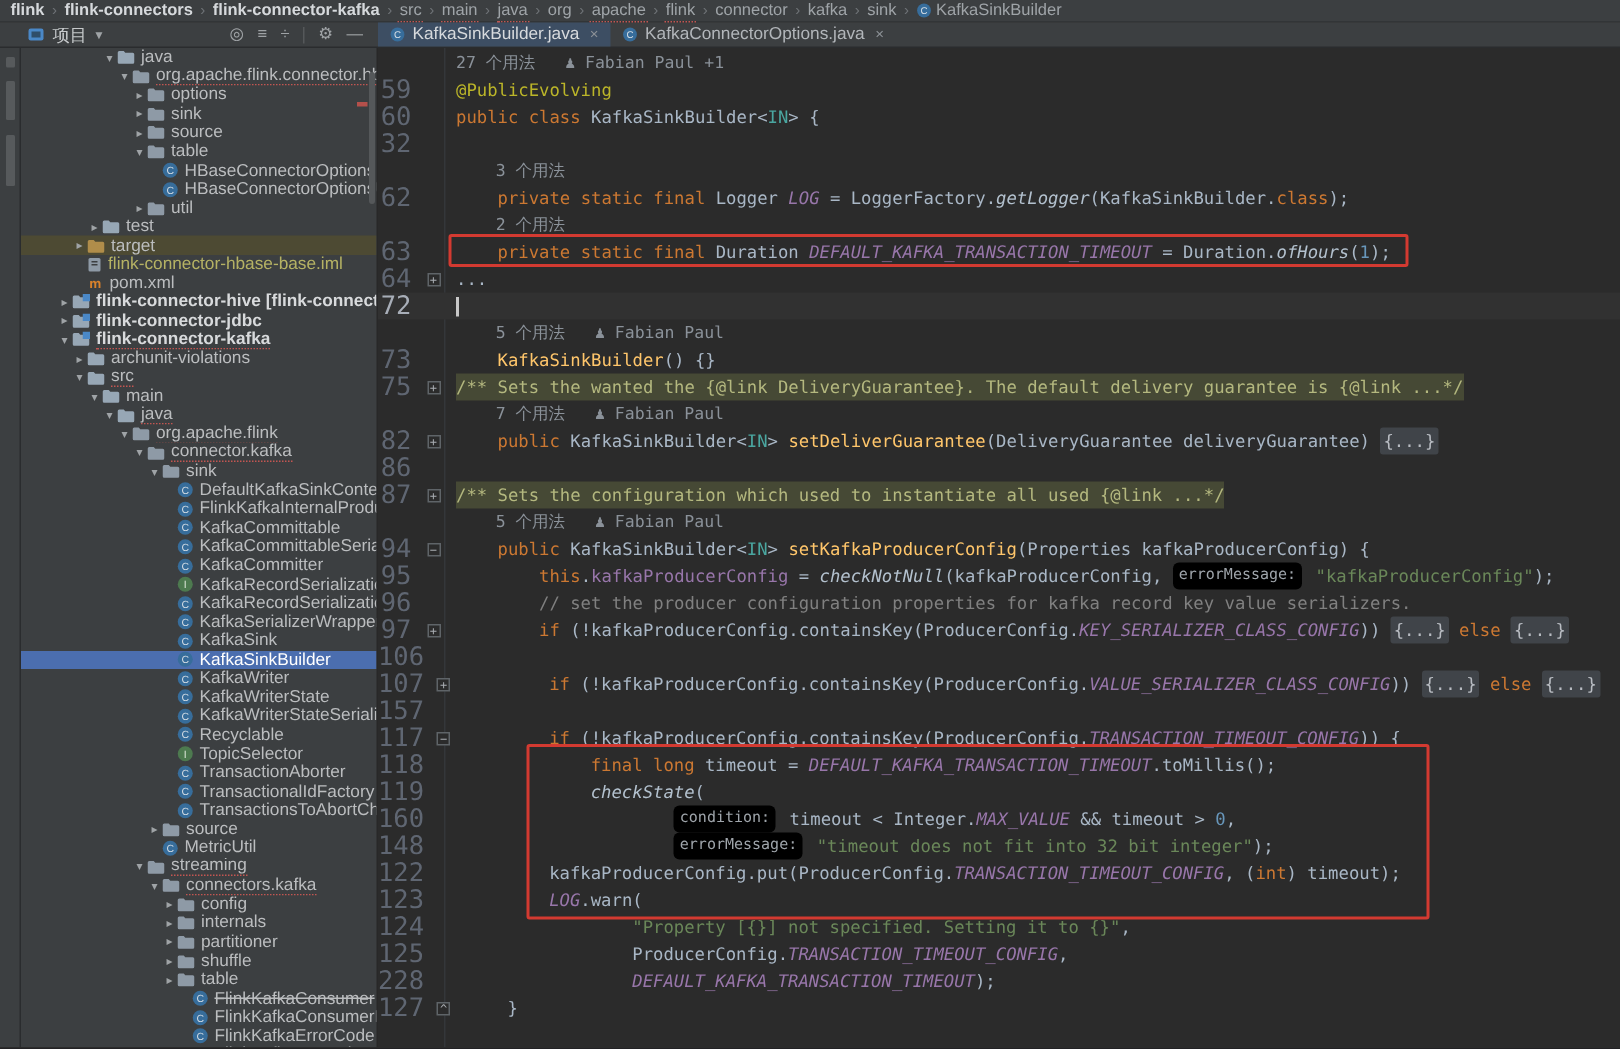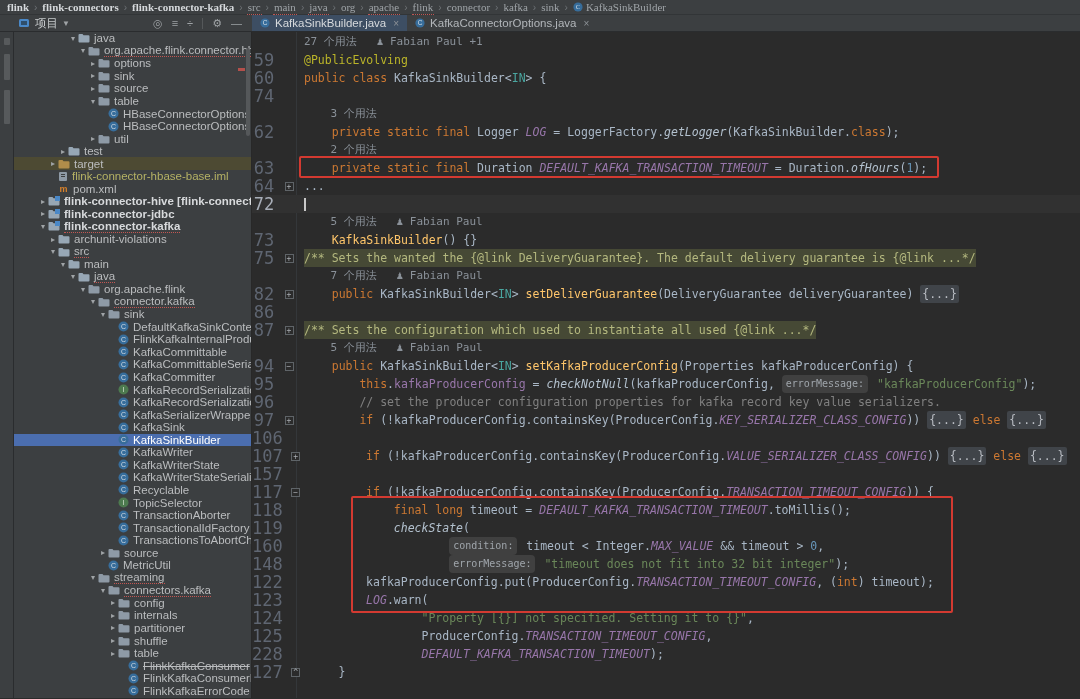--- a/index.html
+++ b/index.html
@@ -5,21 +5,21 @@
   * { margin:0; padding:0; box-sizing:border-box; }
   html,body { background:#1e1f22; }
   .app { position:relative; width:1080px; height:699px; overflow:hidden;
          background:#2b2b2b; font-family:"Liberation Sans","DejaVu Sans",sans-serif;
          color:#bbbdbf; cursor:default; }
 
   
   .crumbs { height:15px; background:#3c3f41; display:flex; align-items:center;
             padding-left:6px; font-size:11px; color:#9fa4a8; white-space:nowrap;
             border-bottom:1px solid #323537; }
-  .crumb { padding:1px 1px;font-family:Liberation Serif, serif; }
+  .crumb { padding:1px 1px; }
   .crumb.b { color:#d6d9dc; font-weight:bold; }
   .crumb.e { border-bottom:1px dotted #c35652; }
   .csep { color:#6e7276; margin:0 4px; font-size:10px; }
   .crumb-class { display:flex; align-items:center; gap:3px; }
 
   
   .hdr { height:17px; background:#3c3f41; display:flex; border-bottom:1px solid #2a2c2e; }
   .hdr-left { width:252px; display:flex; align-items:center; padding-left:18px; }
   .ph-title { font-size:11.5px; color:#c6c9cb; margin-left:5px; }
   .ph-caret { font-size:8px; color:#9fa3a6; margin-left:4px; }
@@ -68,21 +68,21 @@
   .fbox { width:9px; height:9px; border:1px solid #5f6468; color:#a9adb2; font-size:8px;
           line-height:7px; text-align:center; background:#2b2b2b; }
   .caret { display:inline-block; width:1.5px; height:13px; background:#c8c8c8;
            vertical-align:middle; }
   .c-k { color:#cc7832; } .c-t { color:#a9b7c6; } .c-g { color:#4aa6a0; }
   .c-a { color:#bbb529; } .c-s { color:#6a8759; } .c-n1 { color:#6897bb; }
   .c-c { color:#808080; } .c-cf { color:#9876aa; font-style:italic; }
   .c-f { color:#9876aa; } .c-d { color:#ffc66b; }
   .c-si { color:#b3c1ce; font-style:italic; }
   .c-h,.c-ha { color:#8a9199; font-size:11px; }
-  .c-ch { background:#404040; color:#9fa5ab; border-radius:4px; padding:0 4px;
+  .c-ch { background:#000000; color:#9fa5ab; border-radius:4px; padding:0 4px;
           font-size:10px; margin-right:2px; }
   .c-fc { background:#404449; color:#b8bcc2; border-radius:2px; padding:0 2px; }
   .c-jd { background:#464935; color:#b4b87f; }
   .redbox { position:absolute; border:2px solid #d33a31; border-radius:2px; pointer-events:none; }
   #rb1 { top:124px; left:47px; width:640px; height:22px; }
   #rb2 { top:464px; left:99px; width:602px; height:117px; }
 </style>
 </head>
 <body>
 
@@ -694,21 +694,21 @@
       <div class="pscroll"></div>
       <div class="pmark"></div>
     </div>
 
     <div class="editor">
       <div class="gutline"></div>
       <div class="code" id="code">
           <div class="crow"><span class="gnum"></span><span class="gfold"></span><span class="c-h">27 个用法   </span><span class="c-ha">♟ Fabian Paul +1</span></div>
           <div class="crow"><span class="gnum">59</span><span class="gfold"></span><span class="c-a">@PublicEvolving</span></div>
           <div class="crow"><span class="gnum">60</span><span class="gfold"></span><span class="c-k">public class </span><span class="c-t">KafkaSinkBuilder&lt;</span><span class="c-g">IN</span><span class="c-t">&gt; {</span></div>
-          <div class="crow"><span class="gnum">74</span><span class="gfold"></span></div>
+          <div class="crow"><span class="gnum">32</span><span class="gfold"></span></div>
           <div class="crow"><span class="gnum"></span><span class="gfold"></span><span class="c-h">    3 个用法</span></div>
           <div class="crow"><span class="gnum">62</span><span class="gfold"></span><span class="c-t">    </span><span class="c-k">private static final </span><span class="c-t">Logger </span><span class="c-cf">LOG</span><span class="c-t"> = LoggerFactory.</span><span class="c-si">getLogger</span><span class="c-t">(KafkaSinkBuilder.</span><span class="c-k">class</span><span class="c-t">);</span></div>
           <div class="crow"><span class="gnum"></span><span class="gfold"></span><span class="c-h">    2 个用法</span></div>
           <div class="crow"><span class="gnum">63</span><span class="gfold"></span><span class="c-t">    </span><span class="c-k">private static final </span><span class="c-t">Duration </span><span class="c-cf">DEFAULT_KAFKA_TRANSACTION_TIMEOUT</span><span class="c-t"> = Duration.</span><span class="c-si">ofHours</span><span class="c-t">(</span><span class="c-n1">1</span><span class="c-t">);</span></div>
           <div class="crow"><span class="gnum">64</span><span class="gfold"><span class="fbox">+</span></span><span class="c-t">...</span></div>
           <div class="crow cur"><span class="gnum">72</span><span class="gfold"></span><span class="caret"></span></div>
           <div class="crow"><span class="gnum"></span><span class="gfold"></span><span class="c-h">    5 个用法   </span><span class="c-ha">♟ Fabian Paul</span></div>
           <div class="crow"><span class="gnum">73</span><span class="gfold"></span><span class="c-t">    </span><span class="c-d">KafkaSinkBuilder</span><span class="c-t">() {}</span></div>
           <div class="crow"><span class="gnum">75</span><span class="gfold"><span class="fbox">+</span></span><span class="c-jd">/** Sets the wanted the {@link DeliveryGuarantee}. The default delivery guarantee is {@link ...*/</span></div>
           <div class="crow"><span class="gnum"></span><span class="gfold"></span><span class="c-h">    7 个用法   </span><span class="c-ha">♟ Fabian Paul</span></div>

